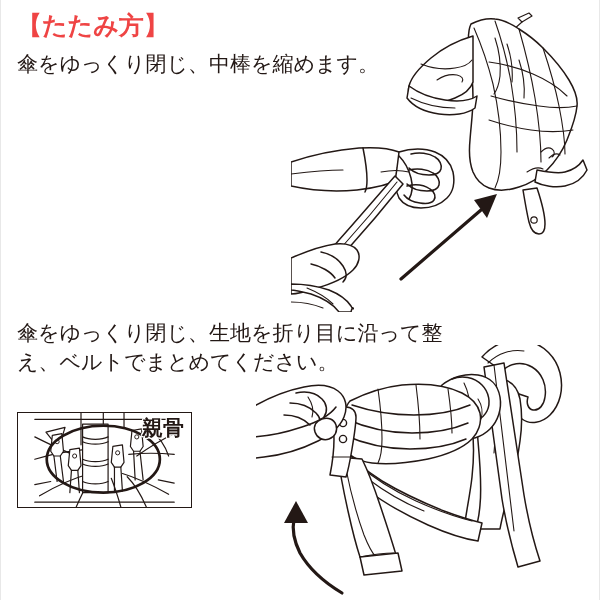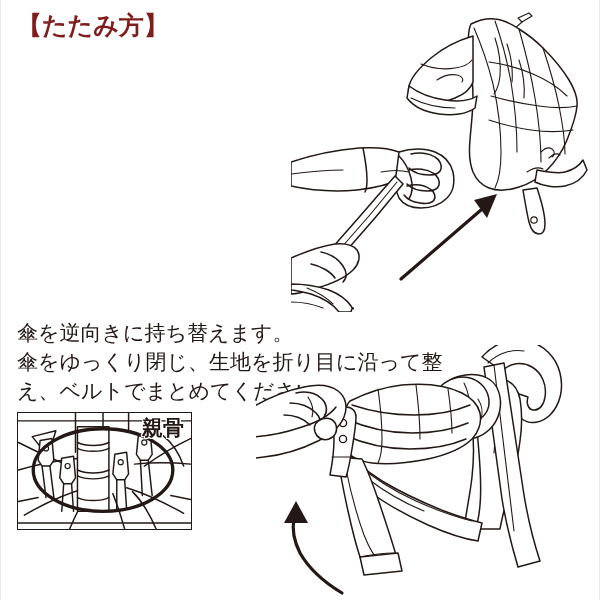--- a/index.html
+++ b/index.html
@@ -25,39 +25,39 @@
 
   
   .heading {
     position: absolute;
     left: 16px; top: 10px;
     font-size: 25px;
     font-weight: 700;
     letter-spacing: 0px;
     line-height: 1.2;
     white-space: nowrap;
-    color: #7f1d1d;
+    color: #ef4444;
   }
   .instr {
     position: absolute;
     font-size: 21px;
     line-height: 29px;
     white-space: nowrap;
     color: #231815;
     font-weight: 500;
   }
   #instr-1 { left: 16px; top: 49px; }
   #instr-2 { left: 16px; top: 318px; }
   .instr .line { display: block; }
 
   
   #inset {
     position: absolute;
     left: 16px; top: 412px;
-    width: 175px; height: 118px;
+    width: 175px; height: 96px;
     border: 1.4px solid #231815;
     background: #ffffff;
     overflow: hidden;
   }
   #inset svg { display: block; width: 100%; height: 100%; }
   #inset-label {
     position: absolute;
     right: 7px; top: 3px;
     font-size: 21px;
     font-weight: 700;
@@ -86,20 +86,23 @@
   .insl { fill: none; stroke: #231815; stroke-width: 1.5; stroke-linejoin: round; stroke-linecap: round; }
   .insf { fill: #ffffff; stroke: #231815; stroke-width: 1.5; stroke-linejoin: round; stroke-linecap: round; }
 </style>
 </head>
 <body>
 
 <div id="sheet">
 
   <div class="heading">【たたみ方】</div>
 
+  <div class="instr" id="instr-1">
+    <span class="line">傘をゆっくり閉じ、中棒を縮めます。</span>
+  </div>
 
   <div class="illo" id="illo-top">
     <svg viewBox="0 0 310 310" xmlns="http://www.w3.org/2000/svg">
 
       <g>
 
         <path class="ln-t" d="M227,16 L238,11 L241,14 L231,20 Z"></path>
         <path class="ln-t" d="M231,20 L222,28"></path>
 
         <path class="fillw" d="M180,22 C188,18 196,16 204,17 C214,18 222,23 228,27
@@ -189,21 +192,20 @@
       </g>
 
       <g class="arrow-group">
         <path class="arrowl" d="M110,277 L190,208"></path>
         <path class="arrowf" d="M206,192 L183,198 L196,216 Z"></path>
       </g>
     </svg>
   </div>
 
   <div class="instr" id="instr-2">
-    <span class="line">傘を逆向きに持ち替えます。</span>
     <span class="line">傘をゆっくり閉じ、生地を折り目に沿って整</span>
     <span class="line">え、ベルトでまとめてください。</span>
   </div>
 
   <div id="inset">
     <svg viewBox="0 0 175 118" xmlns="http://www.w3.org/2000/svg">
 
       <g>
         <path class="insl" d="M0,8 L175,8"></path>
         <path class="insl" d="M58,0 L58,40"></path>

